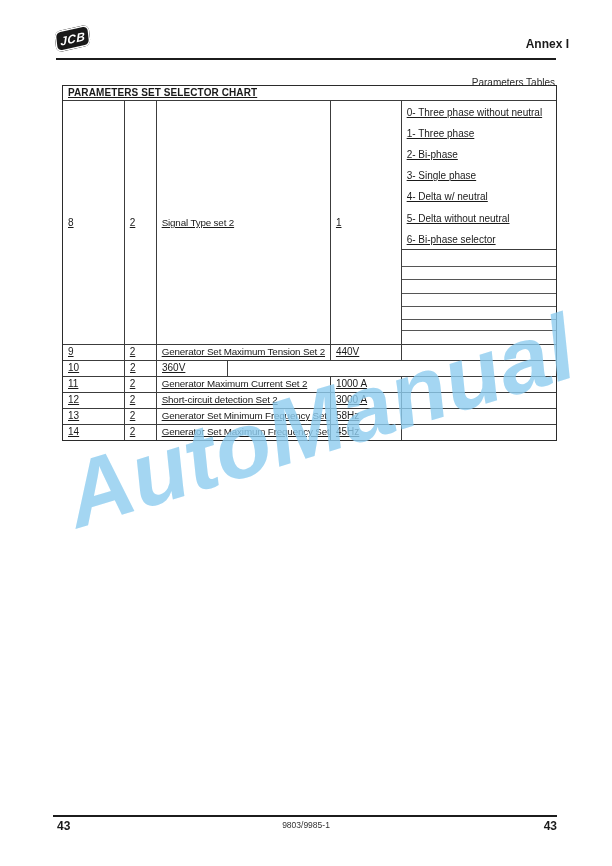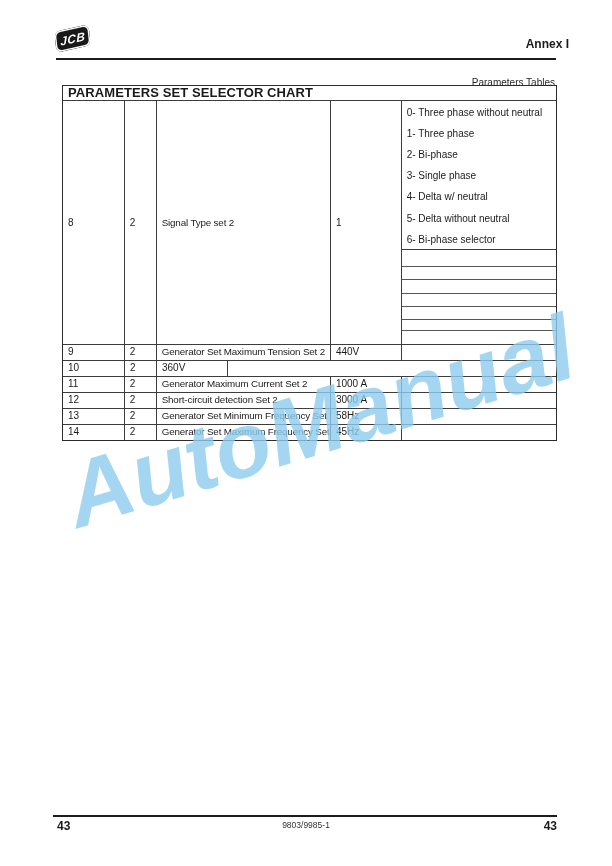--- a/index.html
+++ b/index.html
@@ -33,26 +33,27 @@
     position:absolute; right:57px; top:77px; font-size:10px; color:#2a2a2a;
   }
 
   
   .ptable {
     position:absolute; left:62px; top:85px; width:495px;
     border:1.5px solid #2b2b2b; font-size:10px;
   }
   .t-title {
     height:15px; line-height:14px; padding-left:5px;
-    font-weight:bold; font-size:13px; border-bottom:1px solid #3c3c3c;
+    font-weight:bold; font-size:10px; border-bottom:1px solid #3c3c3c;
     letter-spacing:.1px;
+    text-decoration:underline;
   }
   .t-bigrow { display:flex; height:243px; }
   .t-row { display:flex; height:16px; border-top:1px solid #3c3c3c; }
-  .c { border-right:1px solid #3c3c3c; padding-left:5px; overflow:hidden; }
+  .c { border-right:1px solid #3c3c3c; padding-left:5px; overflow:hidden;text-decoration:underline; }
   .c1 { width:62px; }
   .c2 { width:32px; }
   .c3 { width:175px; letter-spacing:-.15px; font-size:9.8px; }
   .c4 { width:71px; }
   .c5 { width:155px; border-right:none; padding-left:0; }
   .t-bigrow .c { display:flex; align-items:center; white-space:nowrap; }
   .t-bigrow .c5 { display:block; }
   .t-row .c { line-height:14.5px; white-space:nowrap; }
 
   .options { height:149px; border-bottom:1px solid #3c3c3c; padding-top:1px; }

